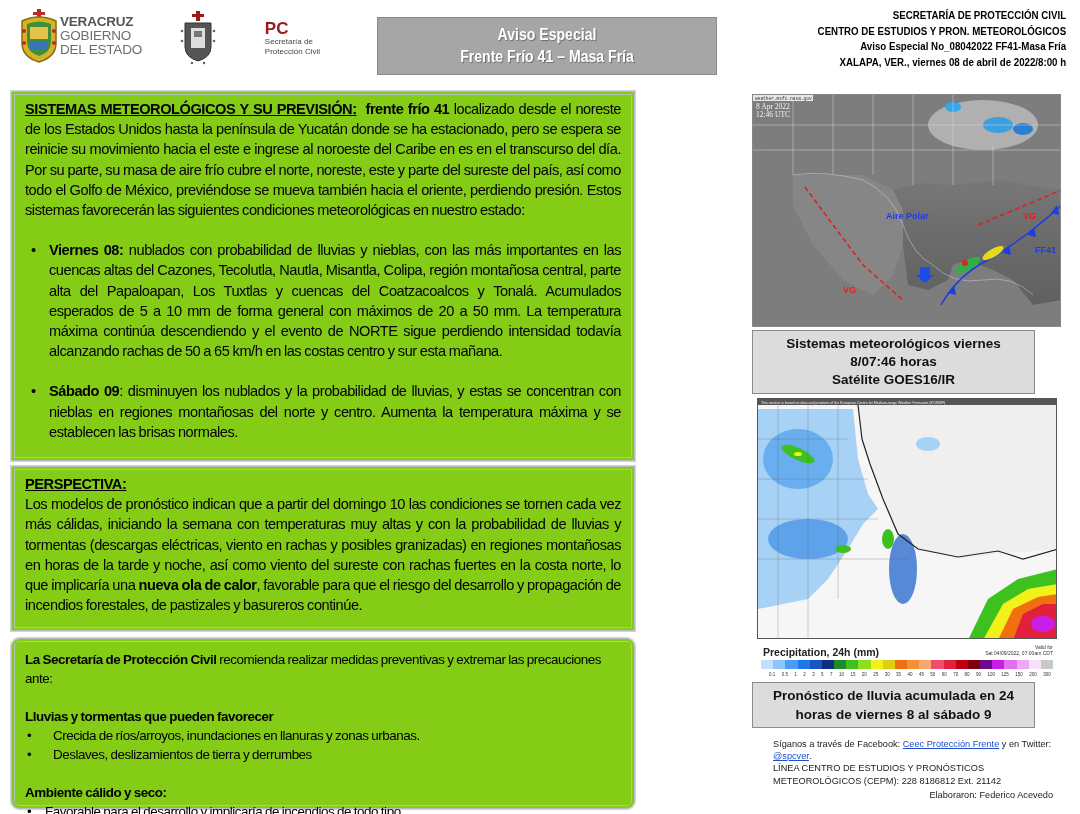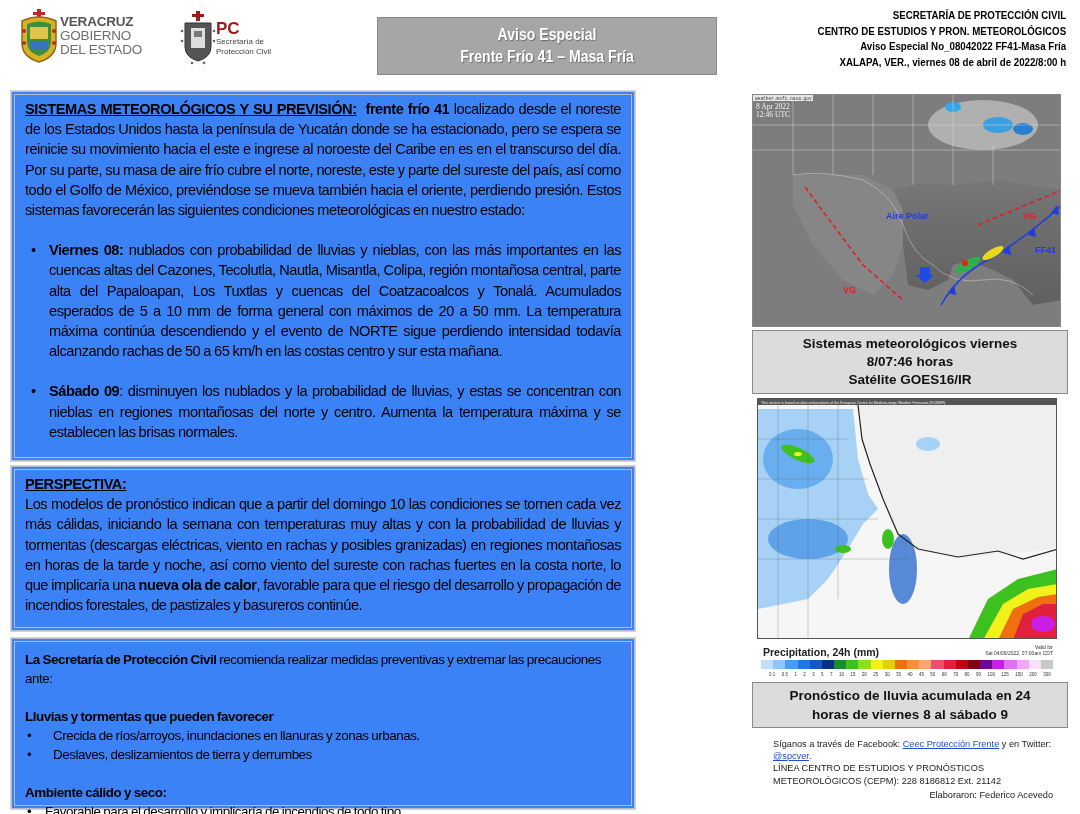--- a/index.html
+++ b/index.html
@@ -4,55 +4,55 @@
   <style>
     * { box-sizing: border-box; margin: 0; padding: 0; }
     html, body { width: 1080px; height: 814px; background: #ffffff; overflow: hidden; }
     body { position: relative; font-family: "Liberation Sans", sans-serif; color: #000; }
 
     
     .logo-veracruz { position: absolute; left: 18px; top: 8px; width: 130px; height: 56px; display: flex; align-items: center; }
     .shield { width: 42px; height: 54px; position: relative; }
     .vc-text { font-size: 13.5px; line-height: 14px; color: #6e6e6e; letter-spacing: -0.2px; }
     .vc-text .strong { font-weight: bold; color: #555; }
-    .logo-pc { position: absolute; left: 180px; top: 10px; width: 140px; height: 56px; display: flex; align-items: center; gap: 0; }
+    .logo-pc { position: absolute; left: 180px; top: 10px; width: 140px; height: 56px; display: flex; align-items: center; gap: 0; justify-content: space-between; }
     .pc-text .pc { font-weight: bold; color: #9b1b1b; font-size: 17px; line-height: 17px; }
     .pc-text .sub { font-size: 8px; line-height: 10px; color: #444; }
 
     .title-box { position: absolute; left: 377px; top: 17px; width: 340px; height: 58px; background: #a6a6a6; border: 1px solid #8a8a8a;
       color: #fff; text-align: center; font-family: "Liberation Sans Narrow", "Liberation Sans", sans-serif; font-weight: bold; font-size: 16px; line-height: 22px; padding-top: 6px;
       text-shadow: 1px 1px 1px rgba(0,0,0,0.35); }
     .title-box div { transform: scaleX(0.88); }
     .header-right { position: absolute; right: 14px; top: 8px; text-align: right; font-weight: bold; font-size: 10.8px; line-height: 15.5px; }
     .header-right div { transform: scaleX(0.9); transform-origin: right center; }
 
     
-    .box { position: absolute; left: 11px; width: 624px; border: 4px double #b8bcc4; outline: 1px solid #cfd2d8; background: #3b82f6; }
+    .box { position: absolute; left: 11px; width: 624px; border: 4px double #b8bcc4; outline: 1px solid #cfd2d8; background: #84cc16; }
     .box-inner { padding: 4px 10px 0 10px; font-size: 14.6px; line-height: 20.2px; text-align: justify; }
     .narrow { font-family: "Liberation Sans Narrow", "Liberation Sans", sans-serif; letter-spacing: -0.45px; word-spacing: -0.5px; }
     .u { text-decoration: underline; font-weight: bold; }
     .b { font-weight: bold; }
     ul.bul { list-style: none; margin-top: 20px; }
     ul.bul li { position: relative; padding-left: 24px; }
     ul.bul li::before { content: "\2022"; position: absolute; left: 6px; top: 0; }
     ul.bul li + li { margin-top: 20px; }
 
     #box1 { top: 91px; height: 370px; }
     #box2 { top: 466px; height: 165px; }
-    #box3 { top: 638px; height: 171px; }
+    #box3 { top: 638px; height: 171px; border-radius: 8px; }
     #box3 .box-inner { font-size: 13.4px; line-height: 19px; padding-top: 8px; text-align: left; }
     .gap { height: 19px; }
     ul.rec { list-style: none; }
     ul.rec li { position: relative; padding-left: 28px; }
     ul.rec li::before { content: "\2022"; position: absolute; left: 2px; }
     ul.rec.tight li { padding-left: 20px; }
 
     
     .sat { position: absolute; left: 752px; top: 94px; width: 309px; height: 233px; border: 1px solid #888; overflow: hidden; background: #0ea5e9; }
-    .caption { position: absolute; left: 752px; width: 316px; background: #dcdcdc; border: 1px solid #8a8a8a; text-align: center; font-weight: bold; color: #111; }
+    .caption { position: absolute; left: 752px; width: 283px; background: #dcdcdc; border: 1px solid #8a8a8a; text-align: center; font-weight: bold; color: #111; }
     #cap1 { top: 330px; height: 64px; font-size: 13.5px; line-height: 18px; padding-top: 4px; }
     .precip { position: absolute; left: 757px; top: 398px; width: 300px; height: 241px; border: 1px solid #555; overflow: hidden; background: #eeeeee; }
     .legend { position: absolute; left: 757px; top: 644px; width: 300px; height: 36px; }
     .legend-title { position: absolute; left: 6px; top: 2px; font-weight: bold; font-size: 10.5px; color: #222; }
     .legend-valid { position: absolute; right: 4px; top: 0; font-size: 5px; line-height: 6px; text-align: right; color: #333; }
     .legend-bar { position: absolute; left: 4px; top: 16px; width: 292px; height: 9px; display: flex; align-items: stretch; }
     .legend-bar .sw { flex: 1; }
     .legend-ticks { position: absolute; left: 12px; top: 28px; width: 282px; display: flex; justify-content: space-between; font-size: 4.5px; color: #333; }
     #cap2 { top: 682px; height: 46px; font-size: 13.5px; line-height: 19px; padding-top: 3px; text-align: center; }
 

